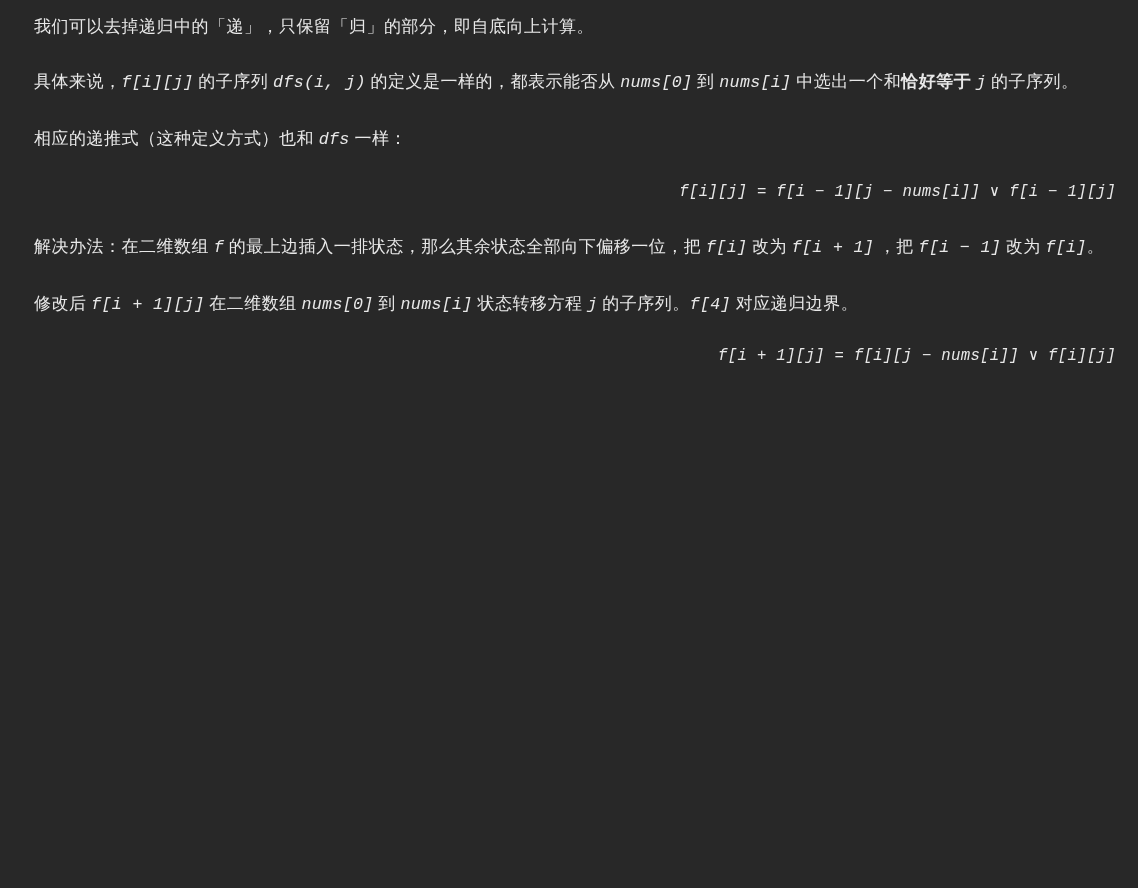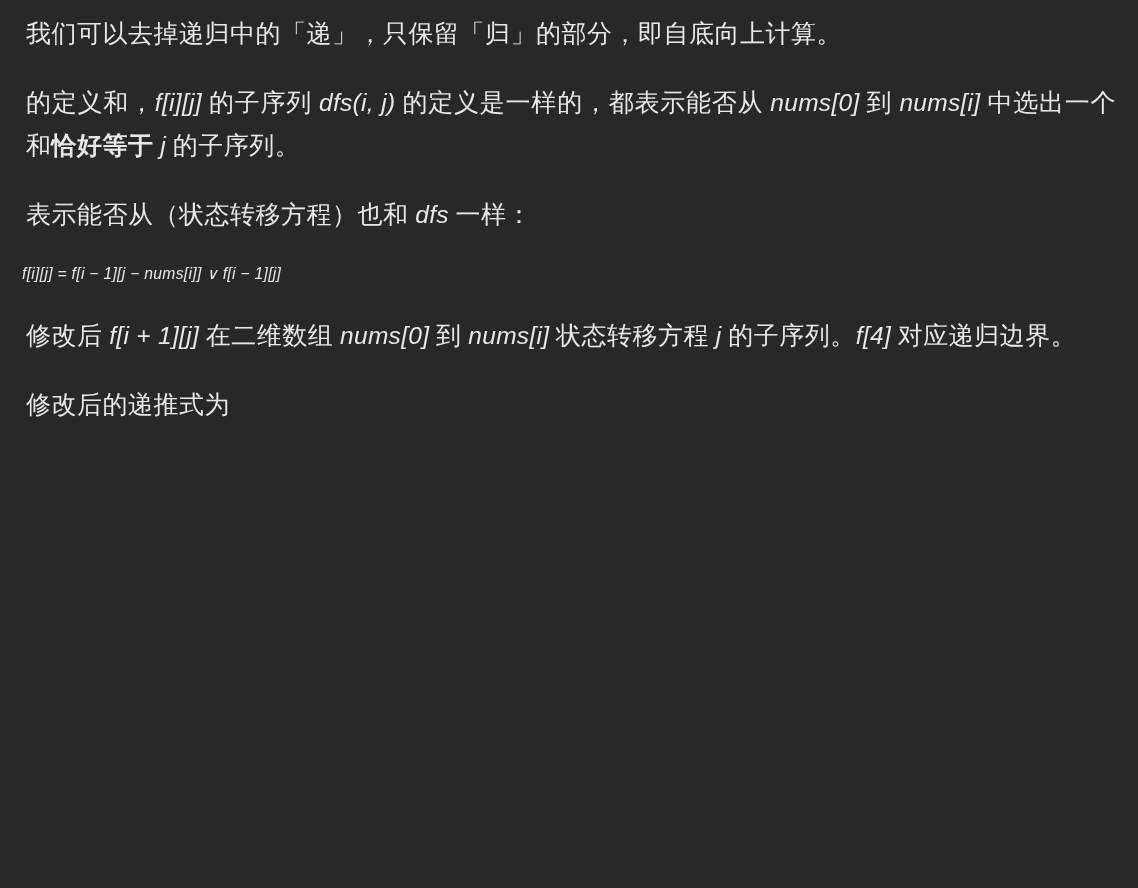--- a/index.html
+++ b/index.html
@@ -12,63 +12,66 @@
     min-height: 888px;
     font-family: "Liberation Serif", "DejaVu Serif", serif;
     color: #e8e8e8;
   }
   .doc {
     padding: 12px 22px 20px 22px;
     box-sizing: border-box;
     width: 1138px;
   }
   .para {
-    font-size: 25px;
+    font-size: 17px;
     line-height: 1.72;
     letter-spacing: 0.5px;
-    margin: 0 0 26px 4px;
+    margin: 0 0 26px 12px;
     text-align: justify;
     text-justify: inter-ideograph;
   }
   .para:last-child { margin-bottom: 0; }
   .formula {
-    text-align: left;
+    text-align: right;
     font-size: 25px;
     margin: 26px 0 28px 0;
     line-height: 1.5;
   }
   .mathit {
-    font-family: Liberation Sans, sans-serif;
+    font-family: Liberation Mono, monospace;
     font-style: italic;
     font-size: 0.98em;
     letter-spacing: 0.3px;
   }
   b, .bold {
     font-weight: bold;
   }
 </style>
 </head>
 <body>
 
 <div class="doc">
 
   <p class="para">我们可以去掉递归中的「递」，只保留「归」的部分，即自底向上计算。</p>
 
   <p class="para">
-    <span>的定义和，</span><span class="mathit">f[i][j]</span><span> 的子序列 </span><span class="mathit">dfs(i, j)</span><span> 的定义是一样的，都表示能否从 </span><span class="mathit">nums[0]</span><span> 到 </span><span class="mathit">nums[i]</span><span> 中选出一个和</span><b>恰好等于</b><span> </span><span class="mathit">j</span><span> 的子序列。</span>
+    <span>具体来说，</span><span class="mathit">f[i][j]</span><span> 的子序列 </span><span class="mathit">dfs(i, j)</span><span> 的定义是一样的，都表示能否从 </span><span class="mathit">nums[0]</span><span> 到 </span><span class="mathit">nums[i]</span><span> 中选出一个和</span><b>恰好等于</b><span> </span><span class="mathit">j</span><span> 的子序列。</span>
   </p>
 
   <p class="para">
-    <span>表示能否从（状态转移方程）也和 </span><span class="mathit">dfs</span><span> 一样：</span>
+    <span>相应的递推式（这种定义方式）也和 </span><span class="mathit">dfs</span><span> 一样：</span>
   </p>
 
   <div class="formula mathit">f[i][j] = f[i − 1][j − nums[i]] ∨ f[i − 1][j]</div>
 
 
+  <p class="para">
+    <span>解决办法：在二维数组 </span><span class="mathit">f</span><span> 的最上边插入一排状态，那么其余状态全部向下偏移一位，把 </span><span class="mathit">f[i]</span><span> 改为 </span><span class="mathit">f[i + 1]</span><span> ，把 </span><span class="mathit">f[i − 1]</span><span> 改为 </span><span class="mathit">f[i]</span><span>。</span>
+  </p>
 
   <p class="para">
     <span>修改后 </span><span class="mathit">f[i + 1][j]</span><span> 在二维数组 </span><span class="mathit">nums[0]</span><span> 到 </span><span class="mathit">nums[i]</span><span> 状态转移方程 </span><span class="mathit">j</span><span> 的子序列。</span><span class="mathit">f[4]</span><span> 对应递归边界。</span>
   </p>
 
-  <p class="para">修改后的递推式为</p>
 
+  <div class="formula mathit">f[i + 1][j] = f[i][j − nums[i]] ∨ f[i][j]</div>
 
 </div>
 
 </body></html>

